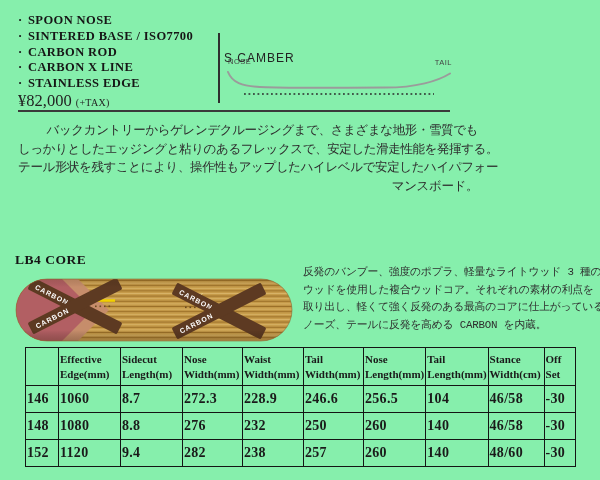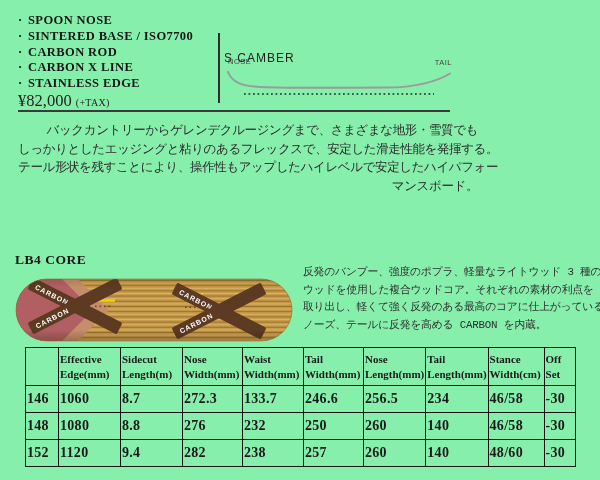--- a/index.html
+++ b/index.html
@@ -226,24 +226,24 @@
             <span>Set</span>
           </th>
       </tr>
     </thead>
     <tbody>
       <tr>
         <td>146</td>
         <td>1060</td>
         <td>8.7</td>
         <td>272.3</td>
-        <td>133.7</td>
+        <td>228.9</td>
         <td>246.6</td>
         <td>256.5</td>
-        <td>234</td>
+        <td>104</td>
         <td>46/58</td>
         <td>-30</td>
       </tr>
       <tr>
         <td>148</td>
         <td>1080</td>
         <td>8.8</td>
         <td>276</td>
         <td>232</td>
         <td>250</td>

